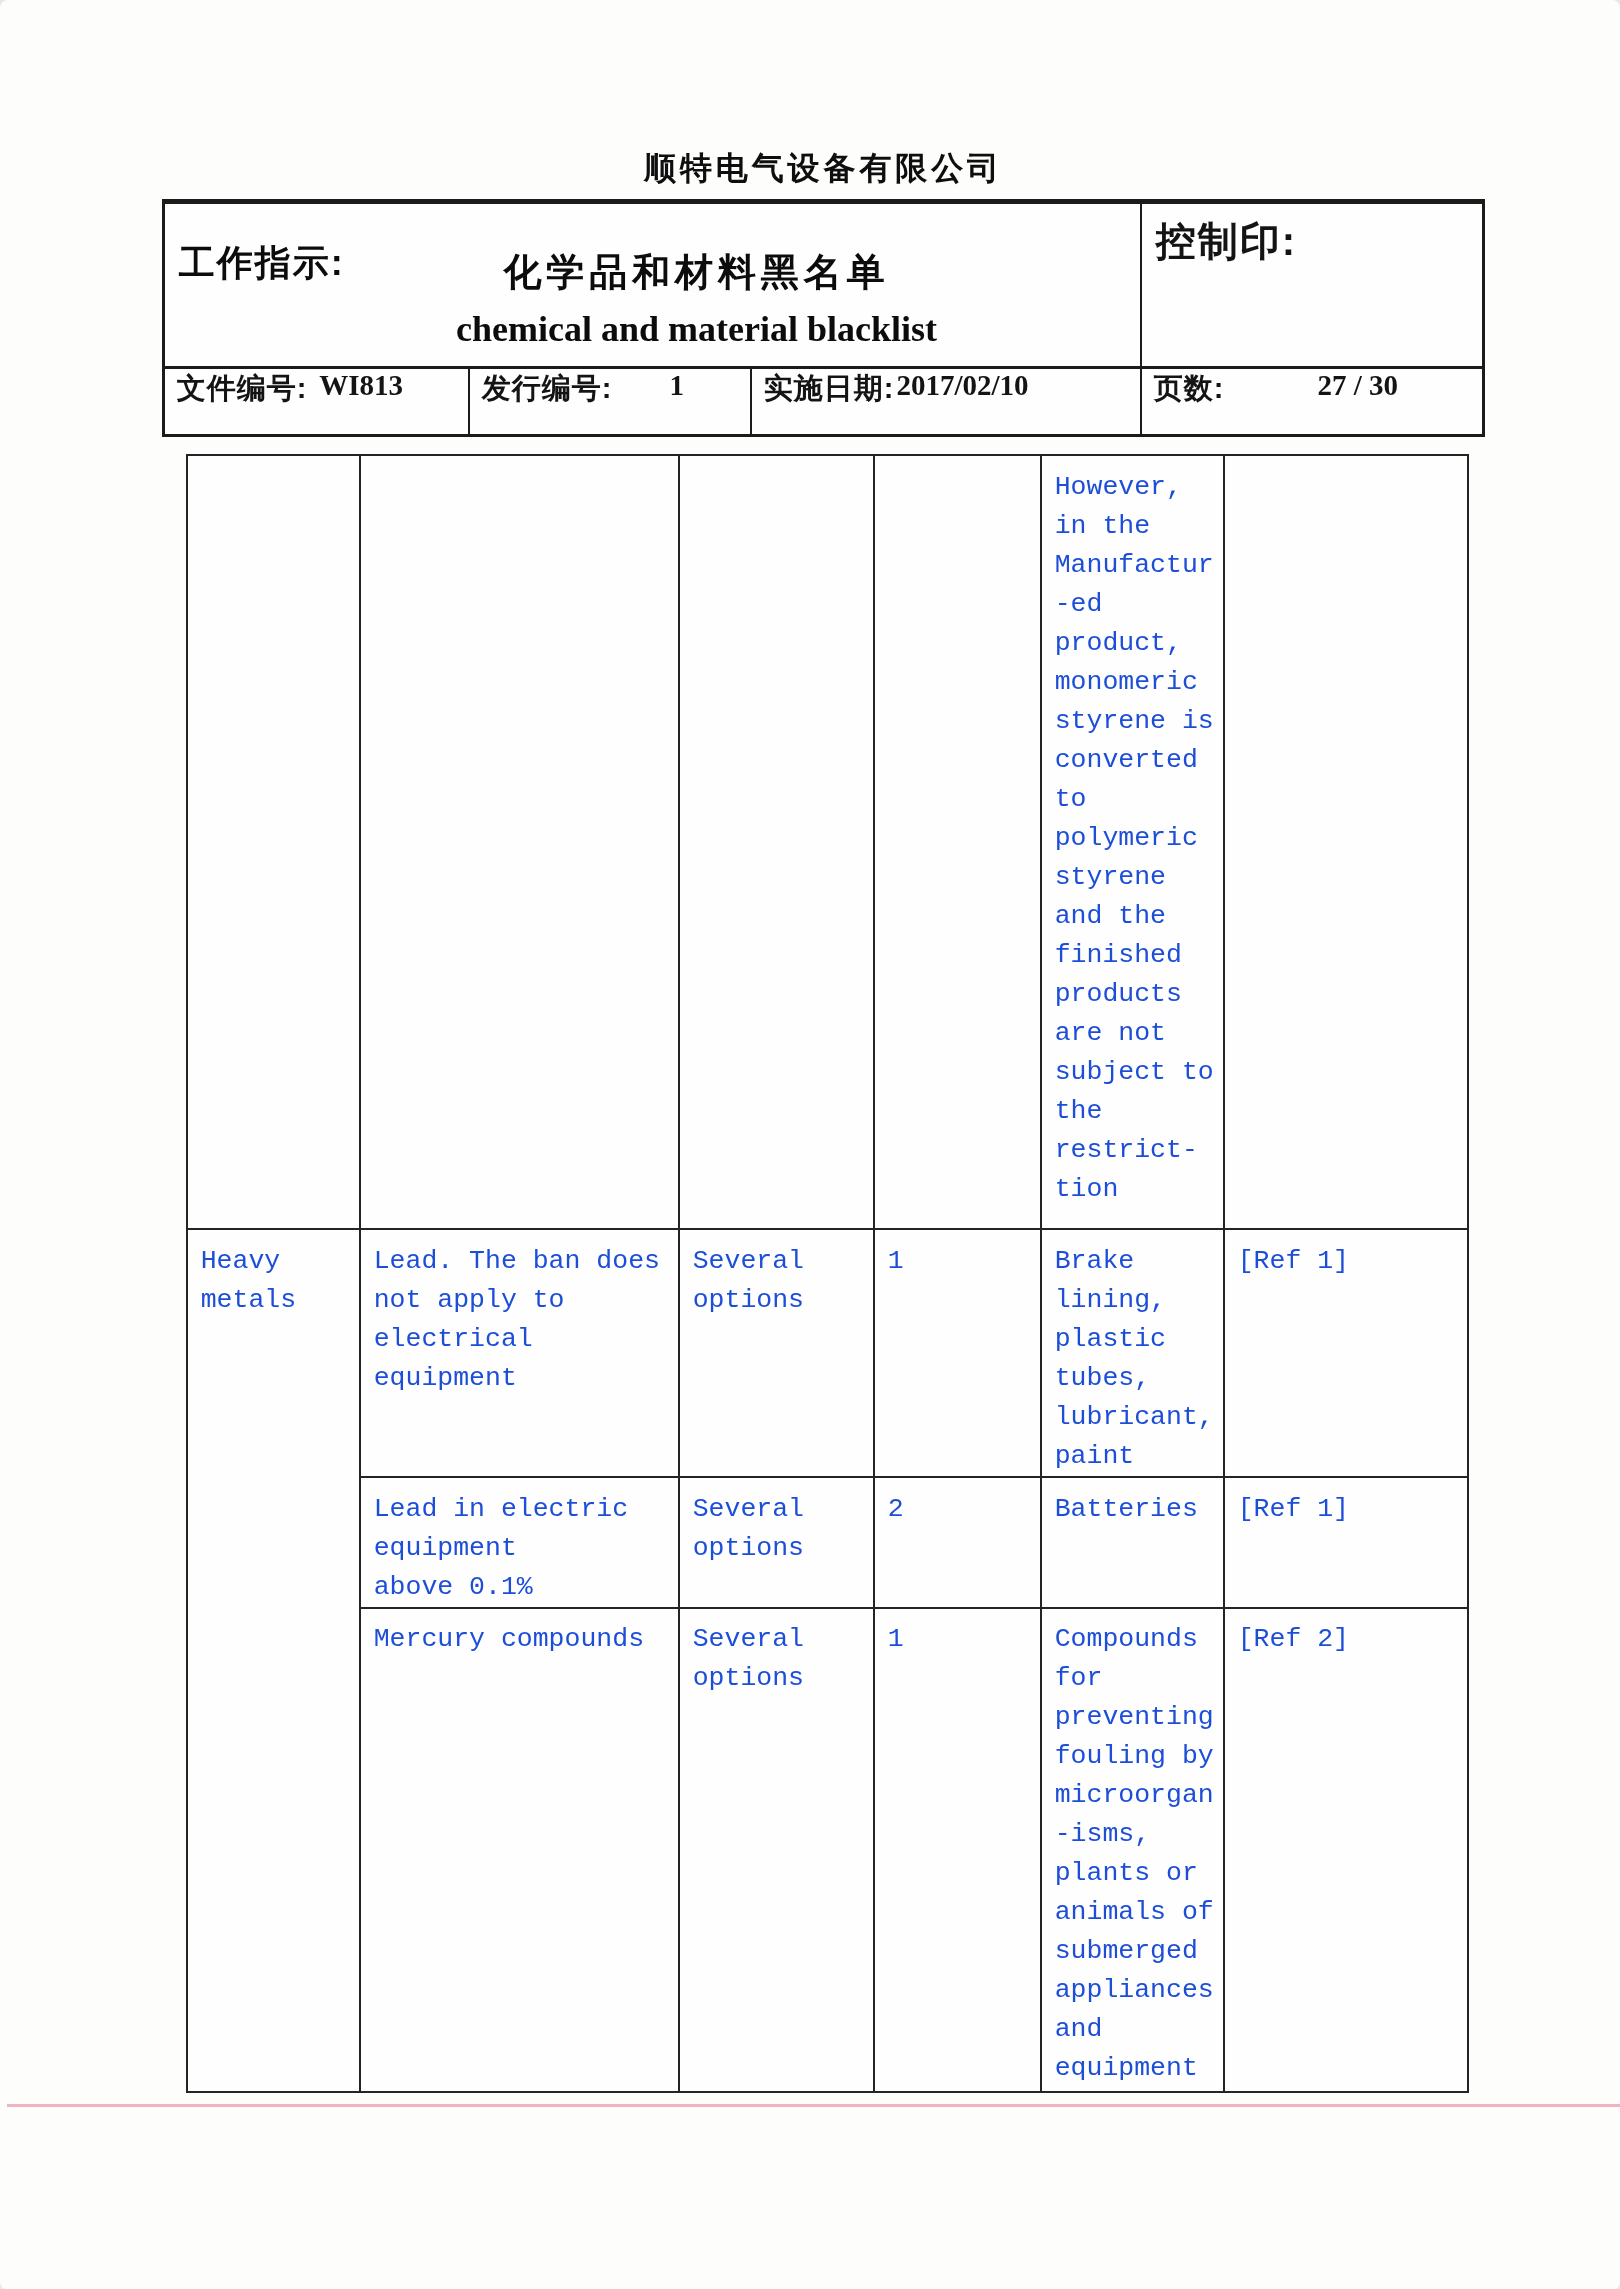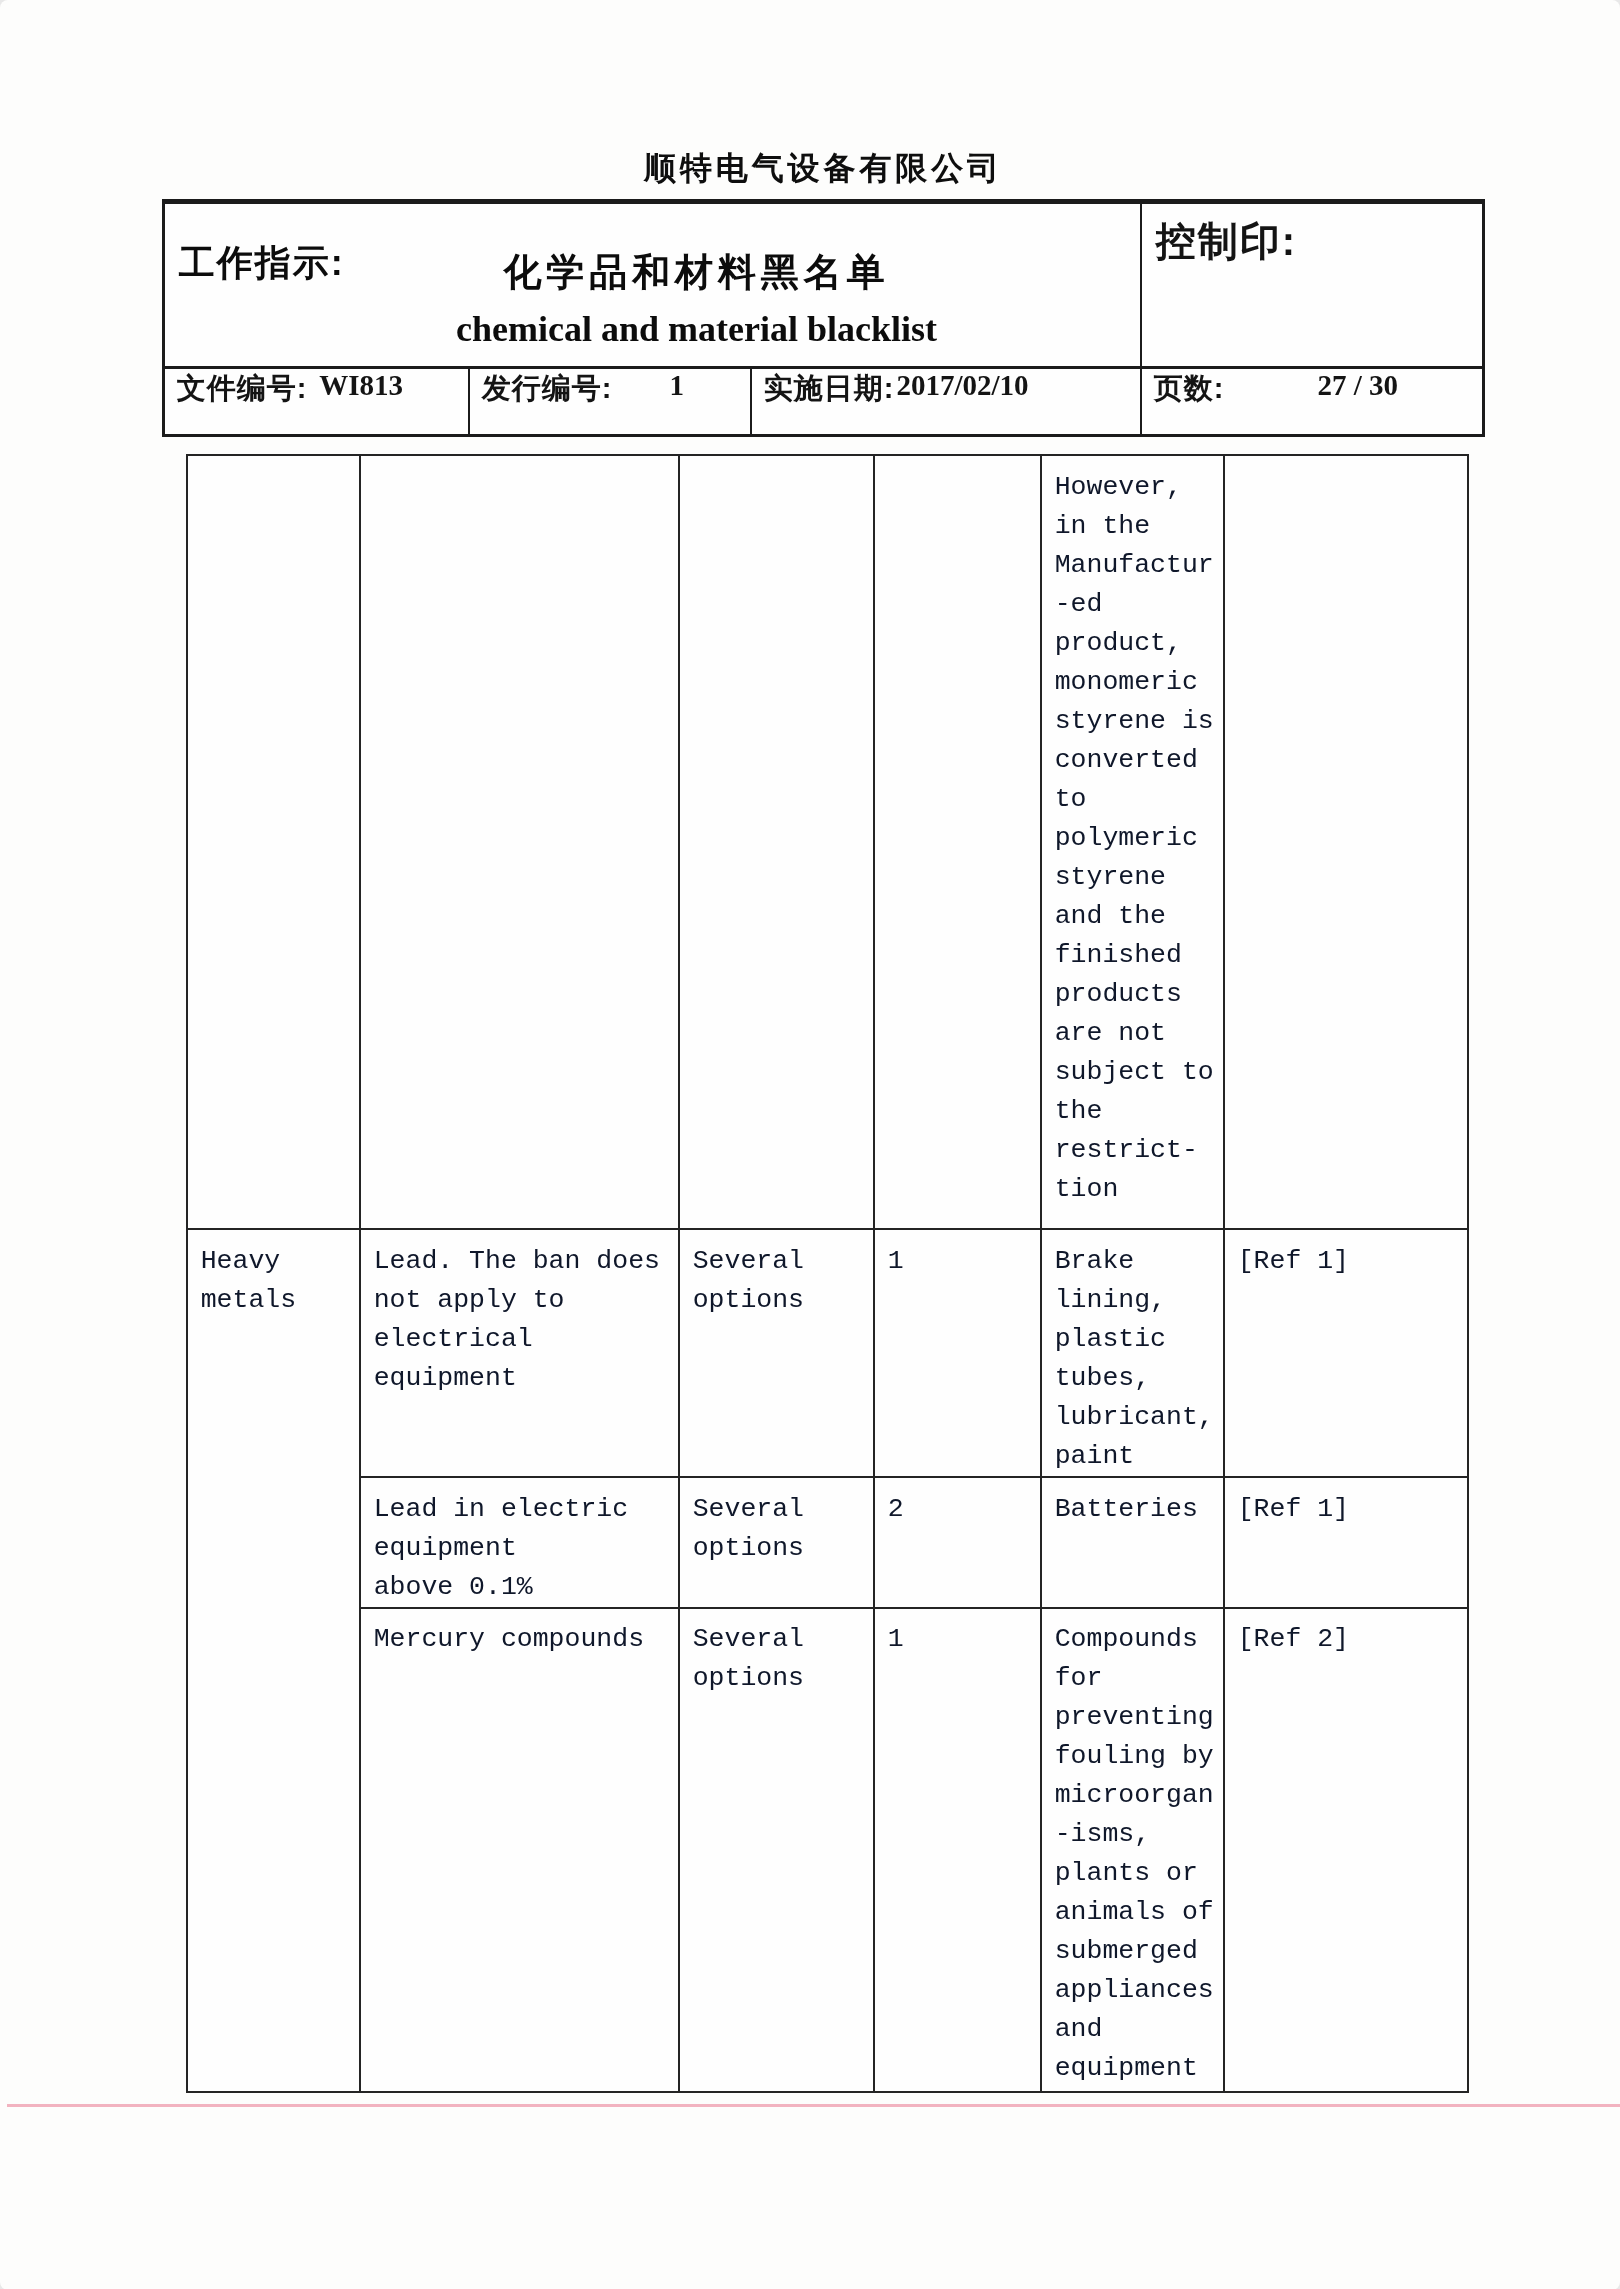--- a/index.html
+++ b/index.html
@@ -42,21 +42,21 @@
   .blacklist {
     position:absolute; top:454px; left:186px;
     border-collapse:collapse; table-layout:fixed;
     background:#fefefe;
   }
   .blacklist, .blacklist td { border:2px solid #242424; }
   .blacklist { border-width:2.9px; }
   .blacklist td {
     vertical-align:top; padding:11.8px 5.9px 0 12.7px;
     font-family:"Liberation Mono", "DejaVu Sans Mono", monospace;
-    font-size:26.5px; line-height:39px; color:#0f172a;
+    font-size:26.5px; line-height:39px; color:#1d4ed8;
     white-space:pre-line; overflow:hidden;
   }
   .c-cat { width:173px; } .c-sub { width:319px; } .c-opt { width:195px; }
   .c-num { width:167px; } .c-desc { width:183px; } .c-ref { width:244px; }
   .r1 { height:774px; } .r2 { height:245px; } .r3 { height:125px; } .r4 { height:484px; }
   
   .sep-line { position:absolute; top:2104px; left:6.9px; right:0; height:2.9px; background:#f2b3c0; }
 </style>
 </head>
 <body>

